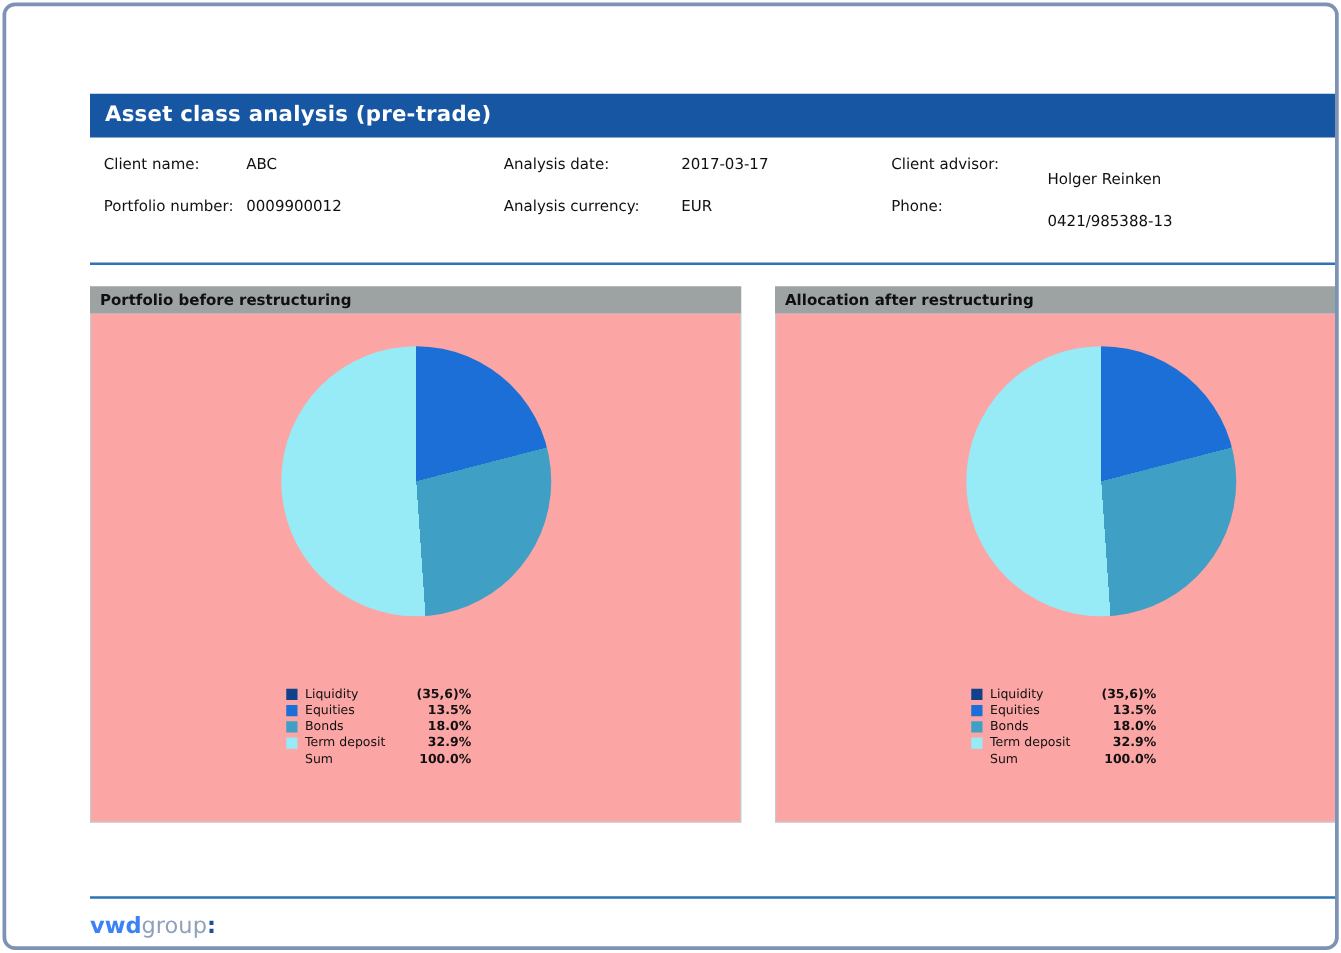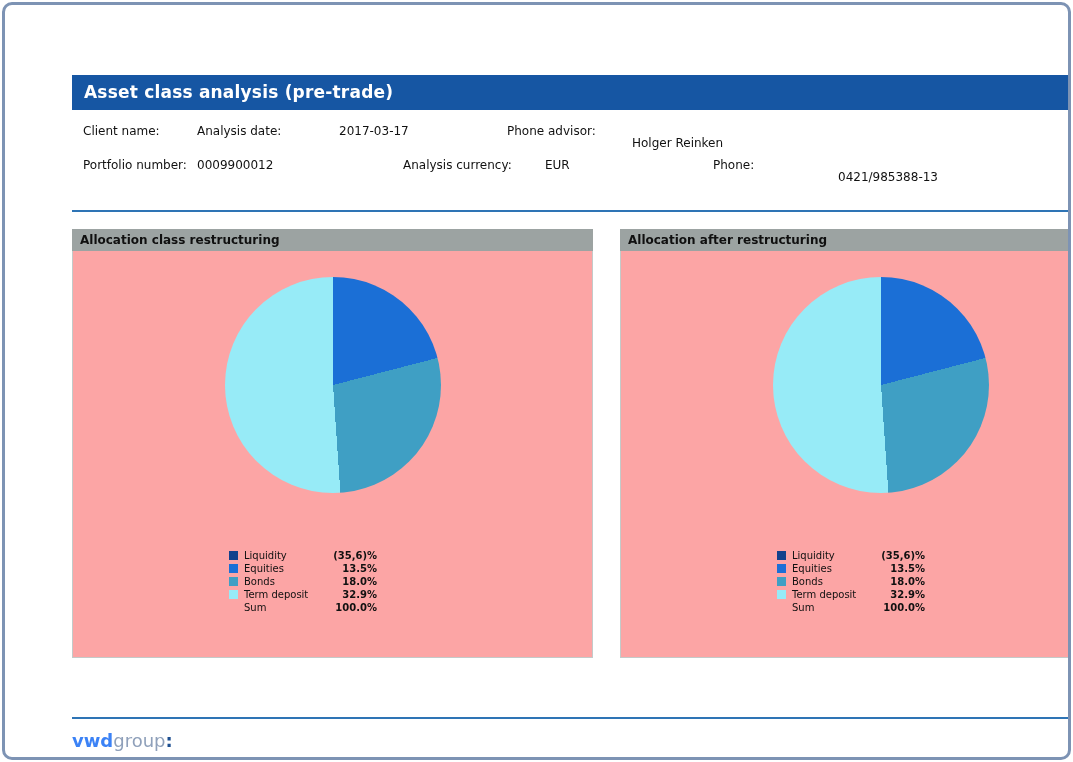--- a/index.html
+++ b/index.html
@@ -44,42 +44,43 @@
 <div class="frame">
   <div class="content">
 
     <header class="title-bar">
       <span>Asset class analysis (pre-trade)</span>
     </header>
 
     <div class="info">
       <div class="info-row">
         <span class="l1">Client name:</span>
+        <span class="v1">ABC</span>
         <span class="l2">Analysis date:</span>
         <span class="v2">2017-03-17</span>
-        <span class="l3">Phone advisor:</span>
+        <span class="l3">Client advisor:</span>
         <span class="v3">Holger Reinken</span>
       </div>
       <div class="info-row">
         <span class="l1">Portfolio number:</span>
         <span class="v1">0009900012</span>
         <span class="l2">Analysis currency:</span>
         <span class="v2">EUR</span>
         <span class="l3">Phone:</span>
         <span class="v3">0421/985388-13</span>
       </div>
     </div>
 
     <div class="divider"></div>
 
     <div class="panels">
 
       <section class="panel">
         <div class="panel-header">
-          <span>Allocation class restructuring</span>
+          <span>Portfolio before restructuring</span>
         </div>
         <div class="panel-body">
           <div class="pie" style="background: conic-gradient(rgb(27, 111, 214) 0deg, rgb(27, 111, 214) 75.4658deg, rgb(63, 159, 196) 75.4658deg, rgb(63, 159, 196) 176.087deg, rgb(151, 235, 247) 176.087deg, rgb(151, 235, 247) 360deg);"></div>
           <div class="legend">
             <div class="legend-row">
               <span class="swatch" style="background: rgb(18, 65, 140);"></span>
               <span class="legend-label">Liquidity</span>
               <span class="legend-value">(35,6)%</span>
             </div>
             <div class="legend-row">

